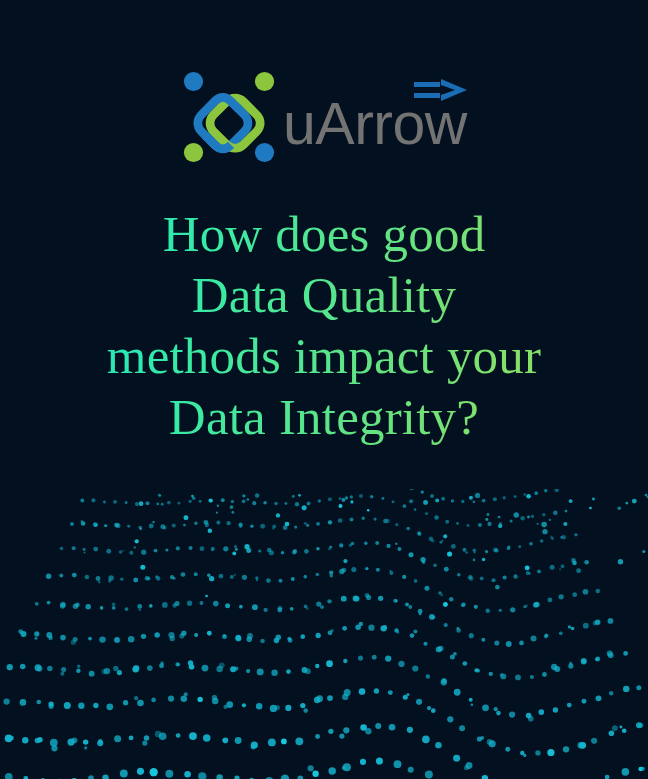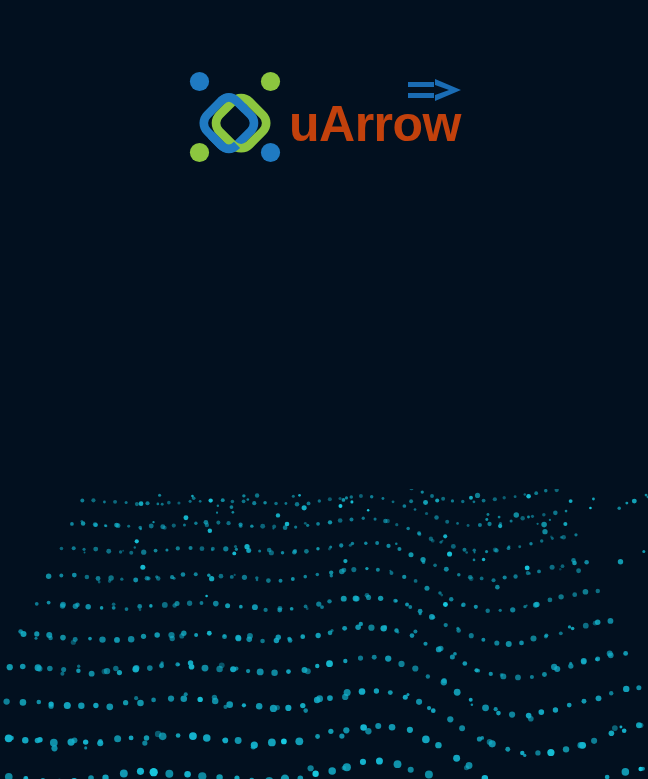--- a/index.html
+++ b/index.html
@@ -47,24 +47,24 @@
 
   #wordmark-wrap {
     position: relative;
     height: 96px;
     display: flex;
     align-items: center;
   }
 
   #wordmark {
     font-family: "Liberation Sans", sans-serif;
-    font-weight: 700;
-    font-size: 50px;
+    font-weight: 400;
+    font-size: 59px;
     letter-spacing: -0.5px;
-    color: #c2410c;
+    color: #737373;
     line-height: 1;
     display: block;
     padding-top: 14px;
   }
 
   #arrow-glyph {
     position: absolute;
     right: -2px;
     top: 8px;
     width: 56px;
@@ -139,20 +139,26 @@
     <div id="wordmark-wrap">
       <span id="wordmark">uArrow</span>
       <svg id="arrow-glyph" viewBox="0 0 56 30" aria-hidden="true">
         <rect x="1" y="5" width="26" height="5" fill="#1a6cb4"></rect>
         <rect x="1" y="16" width="26" height="5" fill="#1a6cb4"></rect>
         <path d="M 28 2 L 54 13 L 28 24 L 28 18 L 42 13 L 28 8 Z" fill="#1a6cb4"></path>
       </svg>
     </div>
   </div>
 
+  <h1 id="headline">
+    <span class="hl-line">How does good</span>
+    <span class="hl-line">Data Quality</span>
+    <span class="hl-line">methods impact your</span>
+    <span class="hl-line">Data Integrity?</span>
+  </h1>
 
   <svg id="dot-wave" viewBox="0 0 648 290" preserveAspectRatio="none" aria-hidden="true">
       <circle cx="428.20" cy="-12.59" r="1.97" fill="#14b4cf" opacity="0.483"></circle>
       <circle cx="438.18" cy="-9.95" r="1.39" fill="#17c9e0" opacity="0.471"></circle>
       <circle cx="448.89" cy="-8.40" r="1.29" fill="#17c9e0" opacity="0.541"></circle>
       <circle cx="458.51" cy="-7.80" r="1.25" fill="#14b4cf" opacity="0.548"></circle>
       <circle cx="468.48" cy="-7.59" r="1.97" fill="#14b4cf" opacity="0.514"></circle>
       <circle cx="479.17" cy="-8.11" r="1.77" fill="#14b4cf" opacity="0.569"></circle>
       <circle cx="488.40" cy="-9.28" r="1.89" fill="#14b4cf" opacity="0.596"></circle>
       <circle cx="498.56" cy="-10.98" r="1.57" fill="#17c9e0" opacity="0.439"></circle>

